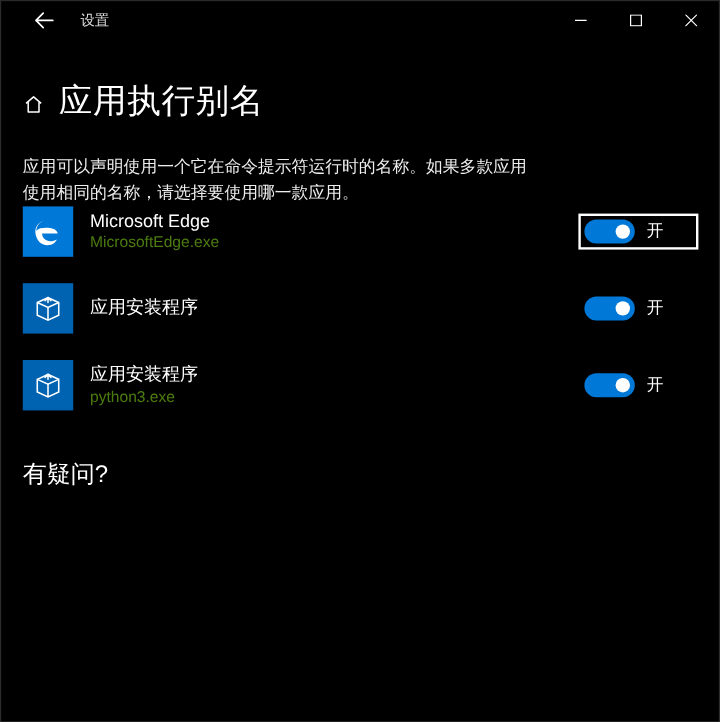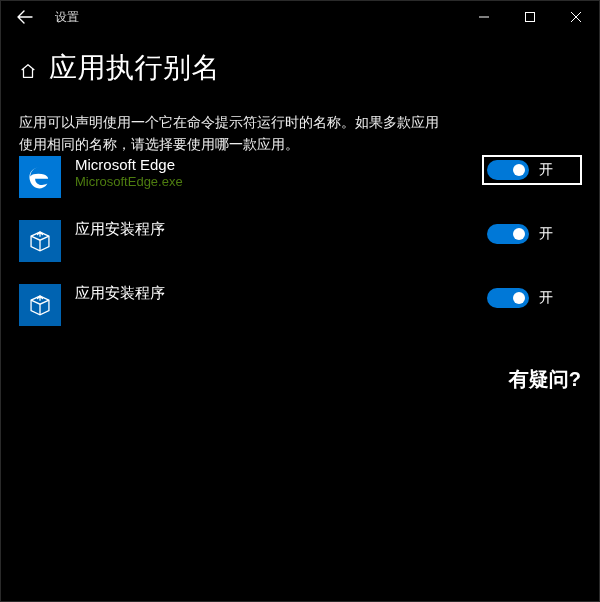--- a/index.html
+++ b/index.html
@@ -15,20 +15,21 @@
   }
   .titlebar {
     height: 32px;
     display: flex;
     align-items: center;
     justify-content: space-between;
   }
   .titlebar-left {
     display: flex;
     align-items: center;
+    padding-left: 12px;
   }
   .back-btn {
     width: 48px;
     height: 32px;
     display: flex;
     align-items: center;
     justify-content: center;
     color: #fff;
   }
   .title-text {
@@ -47,21 +48,21 @@
     justify-content: center;
     color: #fff;
   }
   .content {
     padding: 16px 18px;
   }
   .heading-row {
     display: flex;
     align-items: center;
     gap: 12px;
-    margin-top: 0;
+    margin-top: 16px;
     margin-bottom: 24px;
   }
   .home-icon {
     color: #fff;
     display: flex;
     align-items: center;
     margin-top: 6px;
   }
   .page-heading {
     font-size: 28px;
@@ -75,21 +76,21 @@
     max-width: 420px;
   }
   .app-list {
     display: flex;
     flex-direction: column;
     gap: 22px;
     margin-bottom: 40px;
   }
   .app-row {
     display: flex;
-    align-items: flex-start;
+    align-items: center;
   }
   .app-icon {
     width: 42px;
     height: 42px;
     background: #0063B1;
     display: flex;
     align-items: center;
     justify-content: center;
     margin-right: 14px;
     flex-shrink: 0;
@@ -137,23 +138,22 @@
     height: 12px;
     background: #fff;
     border-radius: 50%;
   }
   .toggle-label {
     font-size: 14px;
     color: #fff;
   }
   .help-heading {
     font-size: 20px;
-    font-weight: 700;
+    font-weight: 400;
     margin-bottom: 10px;
-    text-align: right;
   }
   .help-link {
     font-size: 14px;
     color: #55a2dd;
   }
 </style>
 </head>
 <body>
 
 <div class="titlebar">
@@ -235,20 +235,21 @@
     <div class="app-row">
       <div class="app-icon">
         <svg width="26" height="26" viewBox="0 0 32 32">
           <path d="M5 10 L16 5 L27 10 L27 23 L16 28 L5 23 Z" fill="none" stroke="#fff" stroke-width="1.6"></path>
           <path d="M5 10 L16 15 L27 10 M16 15 V28" fill="none" stroke="#fff" stroke-width="1.6"></path>
           <path d="M16 10 V5 M13 8 L16 5 L19 8" fill="none" stroke="#fff" stroke-width="1.6" stroke-linecap="round"></path>
         </svg>
       </div>
       <div class="app-info">
         <div class="app-name">应用安装程序</div>
+        <div class="app-sub">python3.exe</div>
       </div>
       <div class="toggle-wrap">
         <div class="toggle"></div>
         <div class="toggle-label">开</div>
       </div>
     </div>
 
   </div>
 
   <div class="help-heading">有疑问?</div>

